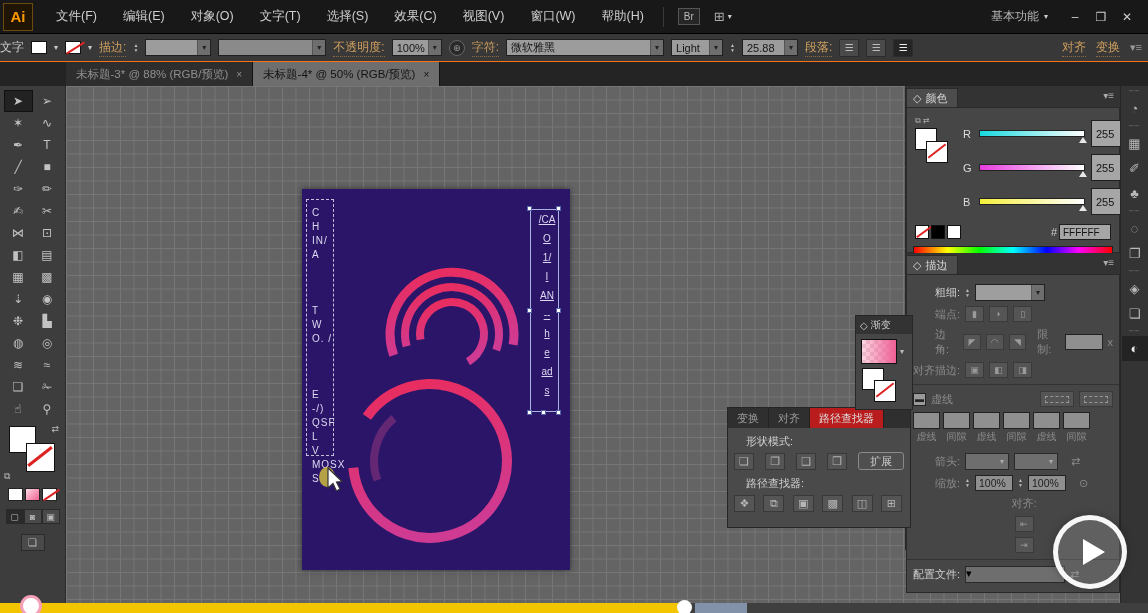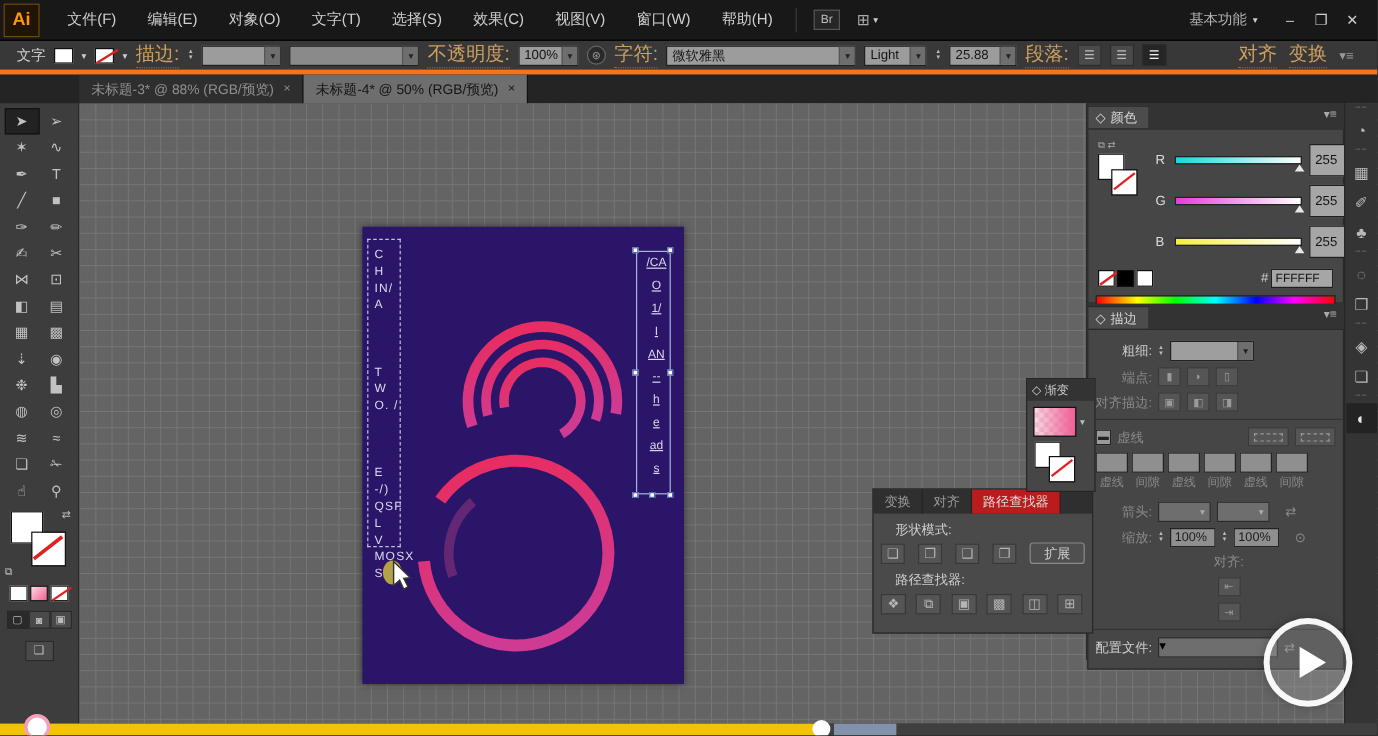--- a/index.html
+++ b/index.html
@@ -15,23 +15,23 @@
   .menu-item { color:#cfcfcf; font-size:12.5px; padding:0 13px; height:34px; display:flex; align-items:center; cursor:default; }
   .menubar-sep { width:1px; height:20px; background:#3a3a3a; margin:0 6px; }
   .br-btn { color:#bbb; font-size:10px; border:1px solid #555; background:#262626; padding:2px 5px; margin:0 8px; }
   .arrange-btn { color:#aaa; font-size:13px; margin:0 6px; display:flex; align-items:center; gap:3px; }
   .menubar-right { margin-left:auto; display:flex; align-items:center; gap:14px; padding-right:8px; }
   .workspace { color:#b5b5b5; font-size:12px; display:flex; gap:5px; align-items:center; }
   .winbtn { color:#cfcfcf; font-size:12px; width:26px; text-align:center; }
 
   
   .optionsbar { position:absolute; left:0; top:34px; width:1148px; height:28px; background:#383838;
-    border-bottom:4px solid #f97316; display:flex; align-items:center; padding:0 14px; gap:7px; z-index:19; }
+    border-bottom:1px solid #f97316; display:flex; align-items:center; padding:0 0; gap:7px; z-index:19; }
   .ob-label { color:#cfcfcf; font-size:12px; }
-  .ob-link { color:#cf9f5f; font-size:16px; border-bottom:1px dotted #8d6b3c; white-space:nowrap; }
+  .ob-link { color:#cf9f5f; font-size:12px; border-bottom:1px dotted #8d6b3c; white-space:nowrap; }
   .swatch { width:16px; height:13px; background:#fff; border:1px solid #111; position:relative; }
   .swatch.none:before { content:""; position:absolute; left:-1px; top:5px; width:21px; height:2px;
     background:#d22; transform:rotate(-32deg); }
   .mini-arrow { color:#ccc; font-size:8px; }
   .ob-box { background:#9c9c9c; border:1px solid #1f1f1f; color:#151515; font-size:11px; height:17px;
     display:flex; align-items:center; padding:0 4px; position:relative; }
   .ob-box .dd { position:absolute; right:0; top:0; width:13px; height:15px; background:#6e6e6e;
     color:#222; font-size:8px; display:flex; align-items:center; justify-content:center; border-left:1px solid #555; }
   .stepper { display:flex; flex-direction:column; justify-content:center; color:#bbb; font-size:5px; line-height:5px; }
   .pbtn { width:20px; height:18px; background:#4a4a4a; border:1px solid #2c2c2c; color:#bdbdbd;
@@ -488,20 +488,29 @@
         <span class="sdd">
             <span class="dd">▾</span>
           </span>
       </div>
       <div class="srow" style="padding-left:22px;">
         <span class="sl-dim">端点:</span>
         <span class="sbtn">▮</span>
         <span class="sbtn">◗</span>
         <span class="sbtn">▯</span>
       </div>
+      <div class="srow" style="padding-left:22px;">
+        <span class="sl-dim">边角:</span>
+        <span class="sbtn">◤</span>
+        <span class="sbtn">◠</span>
+        <span class="sbtn">◥</span>
+        <span class="sl-dim" style="margin-left:6px;">限制:</span>
+        <span class="sfield"></span>
+        <span class="sl-dim">x</span>
+      </div>
       <div class="srow">
         <span class="sl-dim">对齐描边:</span>
         <span class="sbtn">▣</span>
         <span class="sbtn">◧</span>
         <span class="sbtn">◨</span>
       </div>
       <div class="hrline"></div>
       <div class="srow">
         <span class="dashchk">▬</span>
         <span class="sl-dim">虚线</span>

